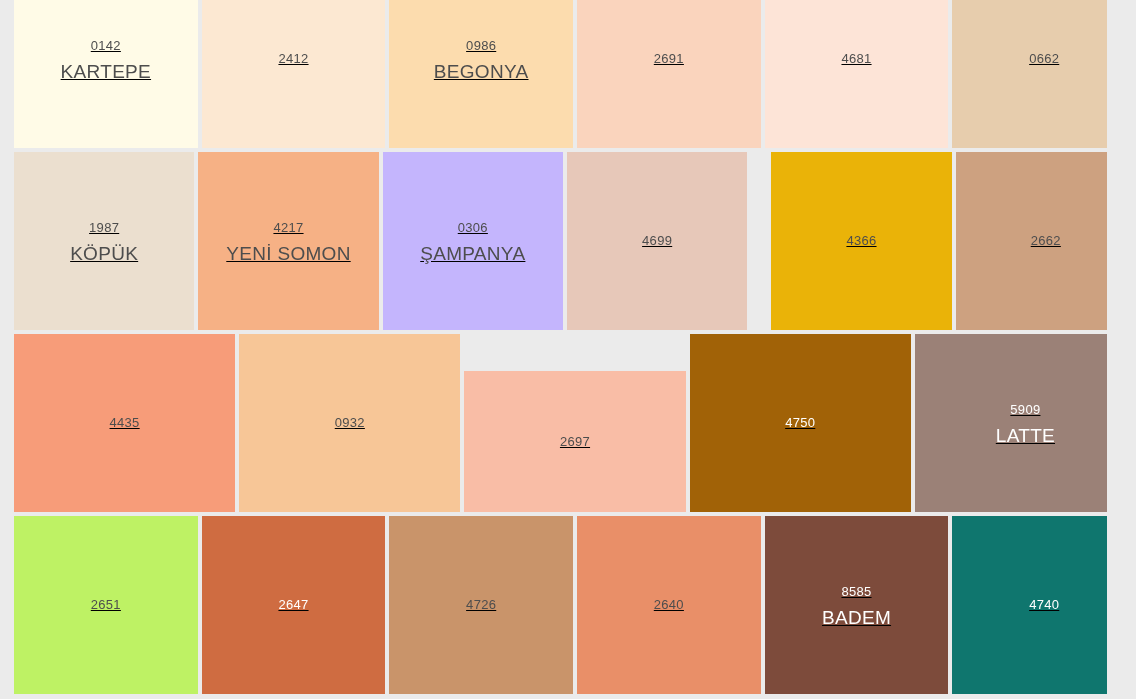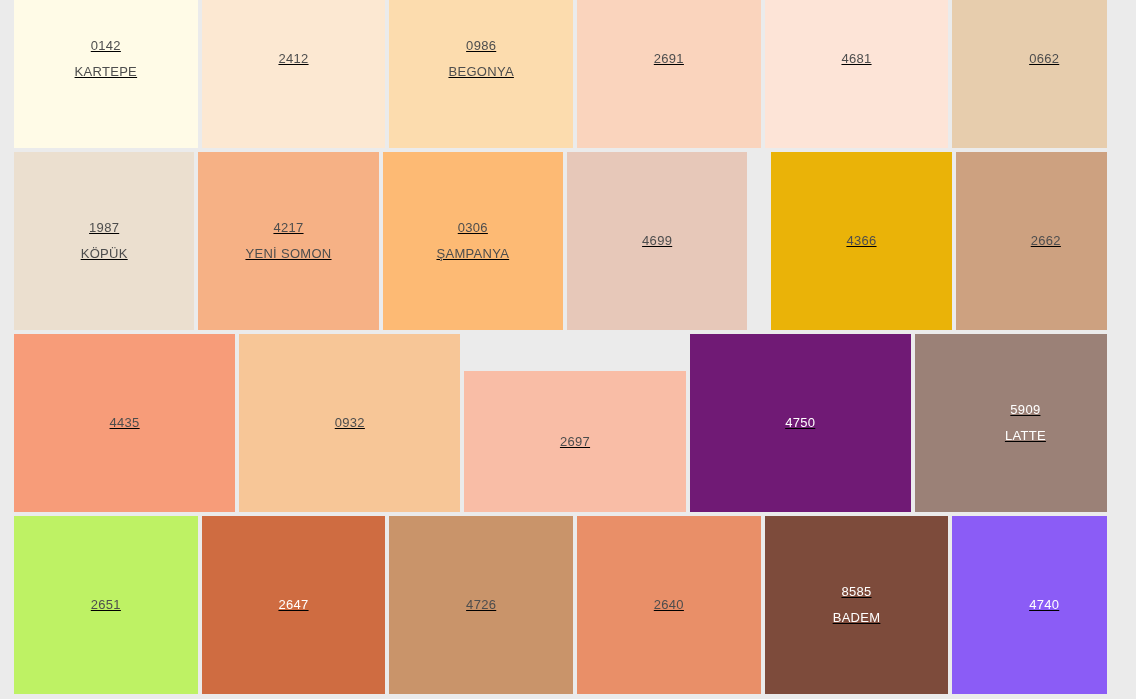--- a/index.html
+++ b/index.html
@@ -58,21 +58,21 @@
   }
 
   .swatch-code {
     font-size: 13px;
     line-height: 26px;
     letter-spacing: 0.3px;
     white-space: nowrap;
   }
 
   .swatch-name {
-    font-size: 13px;
+    font-size: 19px;
     line-height: 26px;
     letter-spacing: 0.3px;
     white-space: nowrap;
   }
 
   .swatch-name:empty { display: none; }
 
   .text-dark  { color: #4d4d4d; }
   .text-light { color: #ffffff; }
 </style>
@@ -105,21 +105,21 @@
       </div>
       <div class="swatch-row">
         <div class="swatch" style="background-color: rgb(235, 223, 207);">
           <div class="swatch-code text-dark">1987</div>
           <div class="swatch-name text-dark">KÖPÜK</div>
         </div>
         <div class="swatch" style="background-color: rgb(246, 177, 133);">
           <div class="swatch-code text-dark">4217</div>
           <div class="swatch-name text-dark">YENİ SOMON</div>
         </div>
-        <div class="swatch" style="background-color: #fdba74;">
+        <div class="swatch" style="background-color: #c4b5fd;">
           <div class="swatch-code text-dark">0306</div>
           <div class="swatch-name text-dark">ŞAMPANYA</div>
         </div>
         <div class="swatch" style="background-color: rgb(231, 200, 185);">
           <div class="swatch-code text-dark">4699</div>
         </div>
         <div class="swatch" style="background-color: #eab308; margin-left: 20px;">
           <div class="swatch-code text-dark">4366</div>
         </div>
         <div class="swatch" style="background-color: rgb(205, 161, 128);">
@@ -129,21 +129,21 @@
       <div class="swatch-row">
         <div class="swatch" style="background-color: rgb(247, 156, 121);">
           <div class="swatch-code text-dark">4435</div>
         </div>
         <div class="swatch" style="background-color: rgb(247, 198, 151);">
           <div class="swatch-code text-dark">0932</div>
         </div>
         <div class="swatch" style="background-color: rgb(249, 189, 166); margin-top: 37px;">
           <div class="swatch-code text-dark">2697</div>
         </div>
-        <div class="swatch" style="background-color: #701a75;">
+        <div class="swatch" style="background-color: #a16207;">
           <div class="swatch-code text-light">4750</div>
         </div>
         <div class="swatch" style="background-color: rgb(155, 129, 119);">
           <div class="swatch-code text-light">5909</div>
           <div class="swatch-name text-light">LATTE</div>
         </div>
       </div>
       <div class="swatch-row">
         <div class="swatch" style="background-color: #bef264;">
           <div class="swatch-code text-dark">2651</div>
@@ -154,18 +154,18 @@
         <div class="swatch" style="background-color: rgb(201, 148, 106);">
           <div class="swatch-code text-dark">4726</div>
         </div>
         <div class="swatch" style="background-color: rgb(233, 143, 104);">
           <div class="swatch-code text-dark">2640</div>
         </div>
         <div class="swatch" style="background-color: rgb(125, 75, 59);">
           <div class="swatch-code text-light">8585</div>
           <div class="swatch-name text-light">BADEM</div>
         </div>
-        <div class="swatch" style="background-color: #8b5cf6; text-align: right;">
+        <div class="swatch" style="background-color: #0f766e; text-align: right;">
           <div class="swatch-code text-light">4740</div>
         </div>
       </div>
     </div>
 </div>
 
 </body></html>

